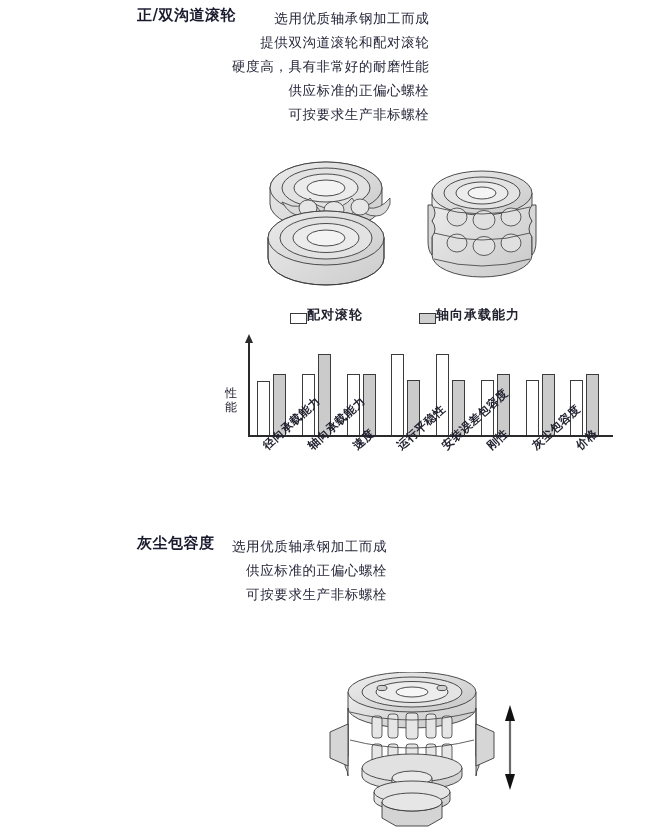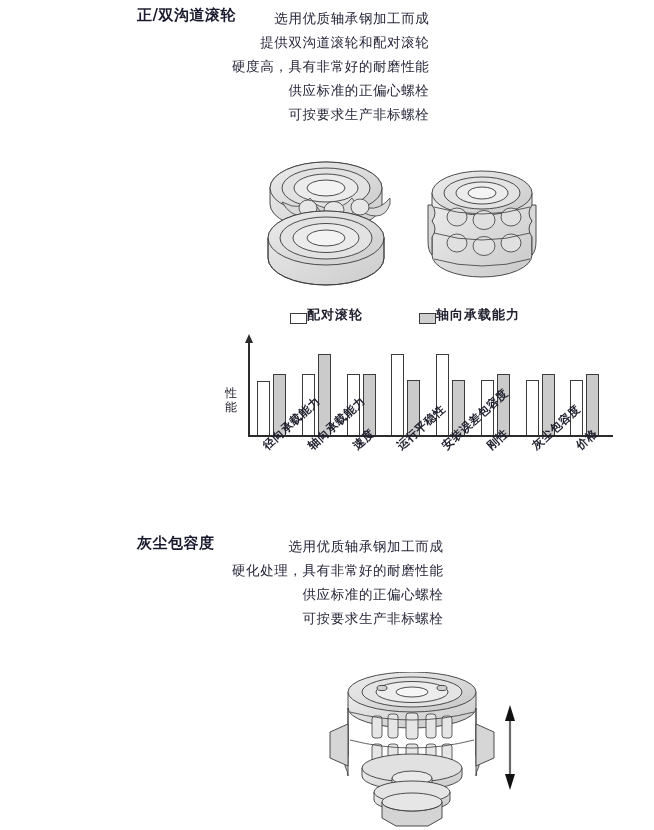--- a/index.html
+++ b/index.html
@@ -303,21 +303,20 @@
       </div>
   </div>
 </div>
 
 <div class="section" id="section-floating">
 
   <div class="sec-head">灰尘包容度</div>
 
   <ul class="sec-list">
     <li>选用优质轴承钢加工而成</li>
-    <li>硬化处理，具有非常好的耐磨性能</li>
     <li>供应标准的正偏心螺栓</li>
     <li>可按要求生产非标螺栓</li>
   </ul>
 </div>
 
 <div class="art" id="art-floating">
   <svg width="180" height="160" viewBox="0 0 180 160">
     <defs>
       <linearGradient id="gC" x1="0" y1="0" x2="1" y2="1">
         <stop offset="0" stop-color="#eeeeee"></stop>

